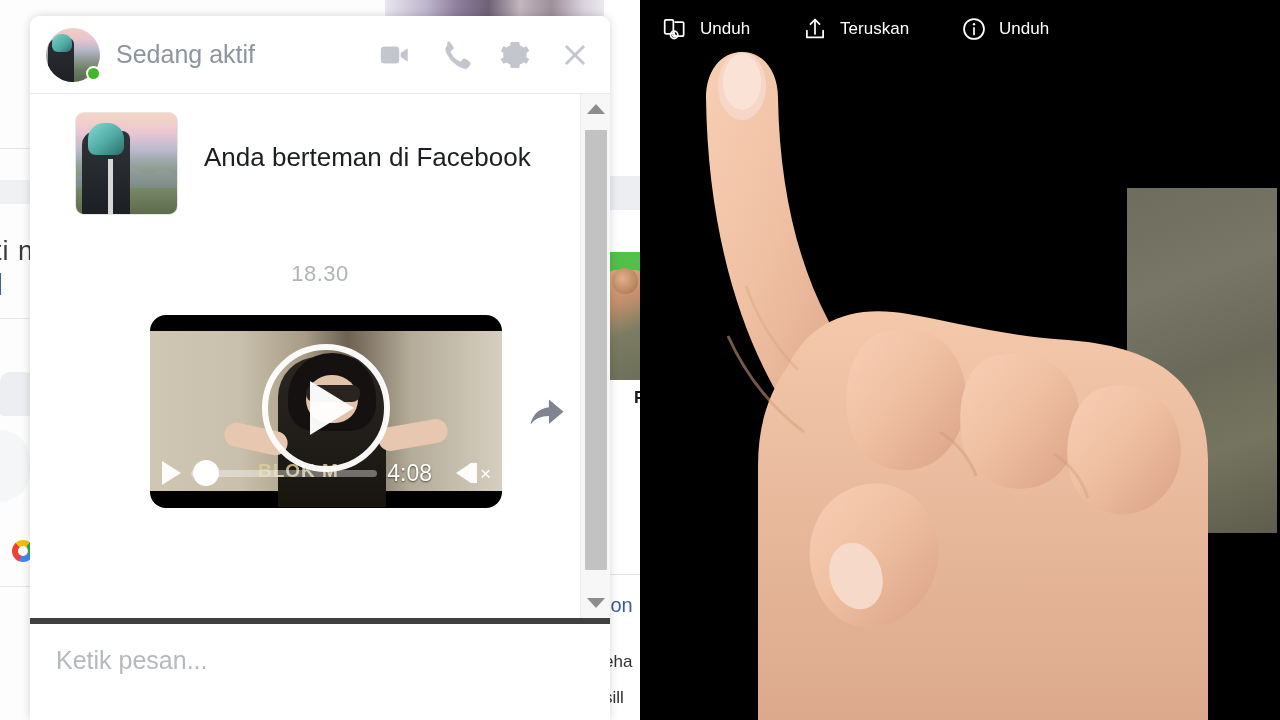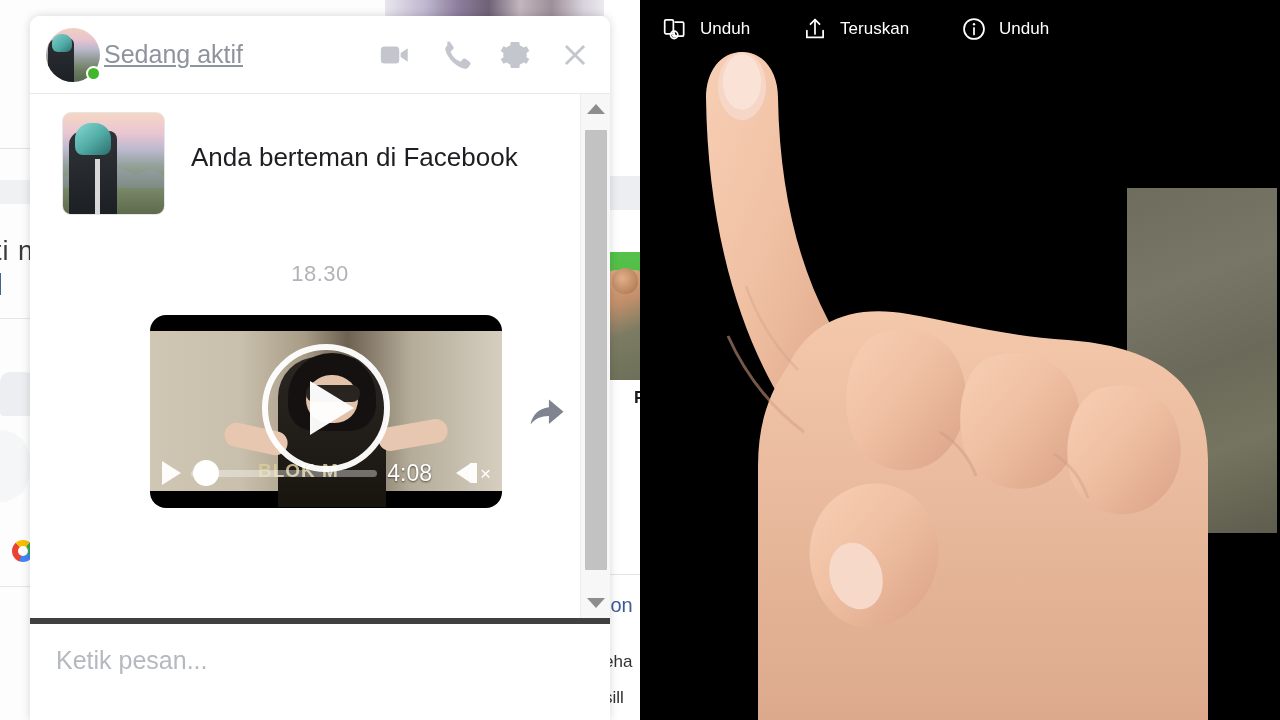--- a/index.html
+++ b/index.html
@@ -144,33 +144,32 @@
   .avatar::after {
     content:""; position:absolute; left:6px; top:6px;
     width:20px; height:18px; border-radius:9px 9px 6px 6px;
     background:linear-gradient(140deg,#7fd3cc 0%,#4fa9a4 60%,#2e6f6d 100%);
   }
   .online-dot {
     position:absolute; right:-1px; bottom:1px; width:15px; height:15px;
     border-radius:50%; background:#42b72a; border:2px solid #fff;
   }
   .chat-status {
-    margin-left:4px; font-size:25px; color:#8d949e; font-weight:400;
+    margin-left:16px; font-size:25px; color:#8d949e; font-weight:400;
     white-space:nowrap;
-    text-decoration:underline;
   }
   .header-actions {
     margin-left:auto; display:flex; align-items:center; gap:26px;
   }
   .hicon { width:34px; height:34px; fill:#c3c7cd; flex:0 0 auto; cursor:pointer; }
 
   .chat-body {
     position:relative; height:524px; background:#fff; overflow:hidden;
   }
-  .msg-row { display:flex; align-items:flex-start; padding:18px 0 0 32px; }
+  .msg-row { display:flex; align-items:flex-start; padding:18px 0 0 45px; }
   .msg-thumb {
     width:103px; height:103px; border-radius:9px; flex:0 0 auto;
     background:
       linear-gradient(180deg,#f6d6c4 0%,#e9c6d2 20%,#bcbacf 36%,
         #93a19a 52%,#7d8d6d 70%,#5d6b4c 100%);
     position:relative; overflow:hidden;
     border:1px solid #e6e6e6;
   }
   .msg-thumb .rider {
     position:absolute; left:6px; top:18px; width:48px; height:86px;

